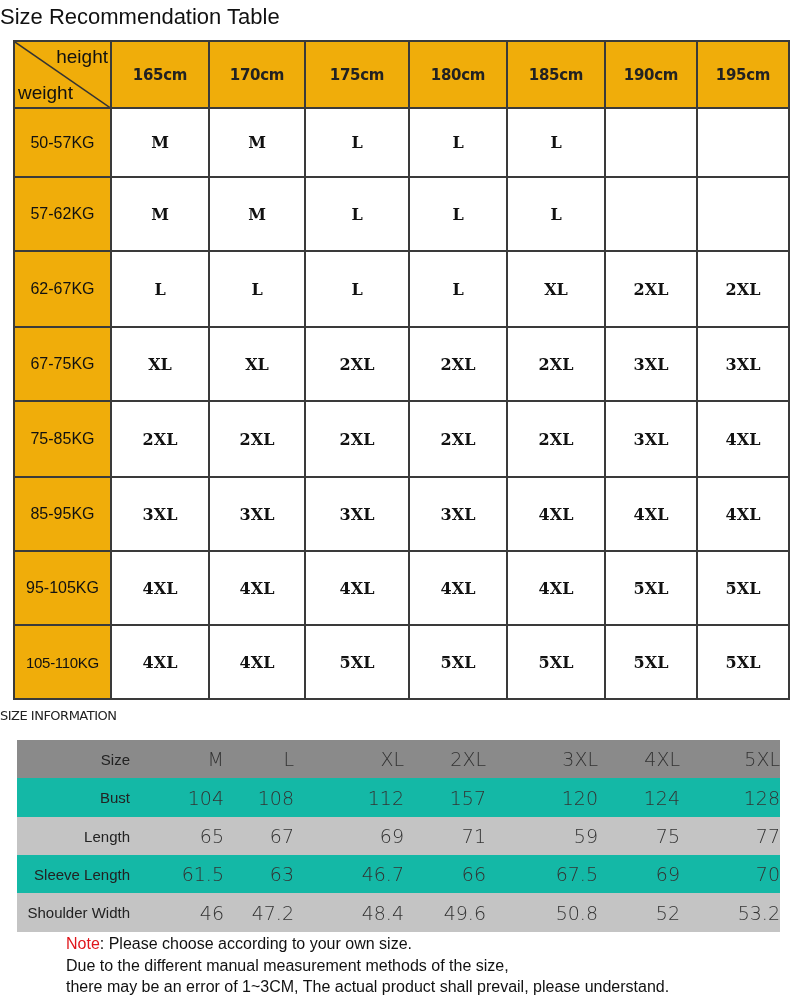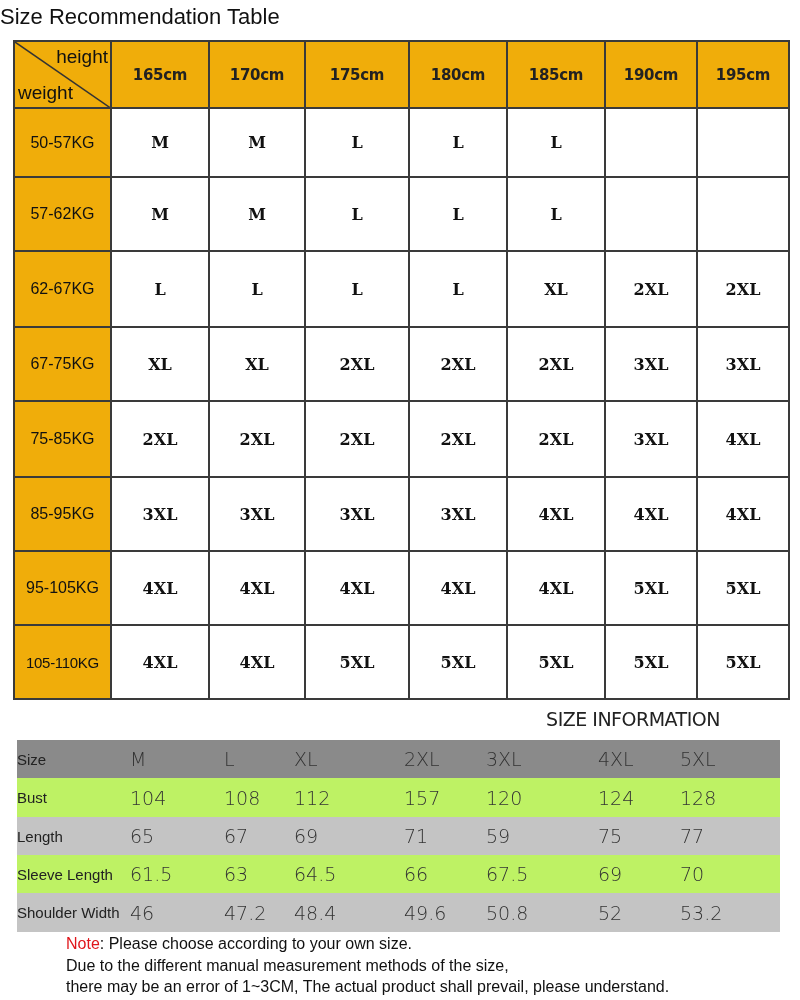--- a/index.html
+++ b/index.html
@@ -7,26 +7,26 @@
   .title { position:absolute; top:4px; left:0; width:800px; font-size:22px; color:#111; }
   .rec-table { position:absolute; left:13px; top:40px; border-collapse:collapse; table-layout:fixed; }
   .rec-table td { border:2px solid #3a3a3a; padding:0; text-align:center; vertical-align:middle; }
   .rec-table .hdr { background:#f0ad0a; font-family:"DejaVu Sans", sans-serif; font-size:15px; font-weight:bold; color:#222; letter-spacing:-0.3px; }
   .rec-table .wlabel { background:#f0ad0a; font-size:16px; color:#111; white-space:nowrap; }
   .rec-table .cell { background:#fff; font-family:"DejaVu Serif", serif; font-weight:bold; font-size:16px; color:#111; }
   .corner { position:relative; background:#f0ad0a; overflow:hidden; }
   .corner svg { position:absolute; left:0; top:0; }
   .corner .h { position:absolute; right:2px; top:4px; font-size:19px; }
   .corner .w { position:absolute; left:3px; bottom:3px; font-size:19px; }
-  .info-title { position:absolute; top:708px; left:0; width:720px; text-align:right; font-family:"DejaVu Sans", sans-serif; font-size:19px; color:#222; letter-spacing:-0.5px; }
+  .info-title { position:absolute; top:708px; left:0; width:720px; text-align:left; font-family:"DejaVu Sans", sans-serif; font-size:13px; color:#222; letter-spacing:-0.5px; }
   .info-table { position:absolute; left:17px; top:740px; border-collapse:collapse; table-layout:fixed; }
-  .info-table td { padding:0; text-align:left; vertical-align:middle; font-family:"DejaVu Sans", sans-serif; font-size:19px; color:#333; font-weight:300; }
+  .info-table td { padding:0; text-align:right; vertical-align:middle; font-family:"DejaVu Sans", sans-serif; font-size:19px; color:#333; font-weight:300; }
   .info-table td.lbl { font-family:"Liberation Sans", sans-serif; font-size:15px; color:#222; white-space:nowrap; }
   .info-table tr.r0 td { background:#8a8a8a; }
-  .info-table tr.r1 td, .info-table tr.r3 td { background:#bef264; }
+  .info-table tr.r1 td, .info-table tr.r3 td { background:#14b8a6; }
   .info-table tr.r2 td, .info-table tr.r4 td { background:#c4c4c4; }
   .note { position:absolute; left:66px; top:933px; font-size:16px; line-height:21.5px; color:#111; }
   .note .red { color:#e0161b; }
 </style>
 </head>
 <body>
 
 <div class="title">Size Recommendation Table</div>
 
 <table class="rec-table">
@@ -181,21 +181,21 @@
     <td>69</td>
     <td>71</td>
     <td>59</td>
     <td>75</td>
     <td>77</td>
   </tr>
   <tr class="r3" style="height:38px">
     <td class="lbl">Sleeve Length</td>
     <td>61.5</td>
     <td>63</td>
-    <td>64.5</td>
+    <td>46.7</td>
     <td>66</td>
     <td>67.5</td>
     <td>69</td>
     <td>70</td>
   </tr>
   <tr class="r4" style="height:39px">
     <td class="lbl">Shoulder Width</td>
     <td>46</td>
     <td>47.2</td>
     <td>48.4</td>

